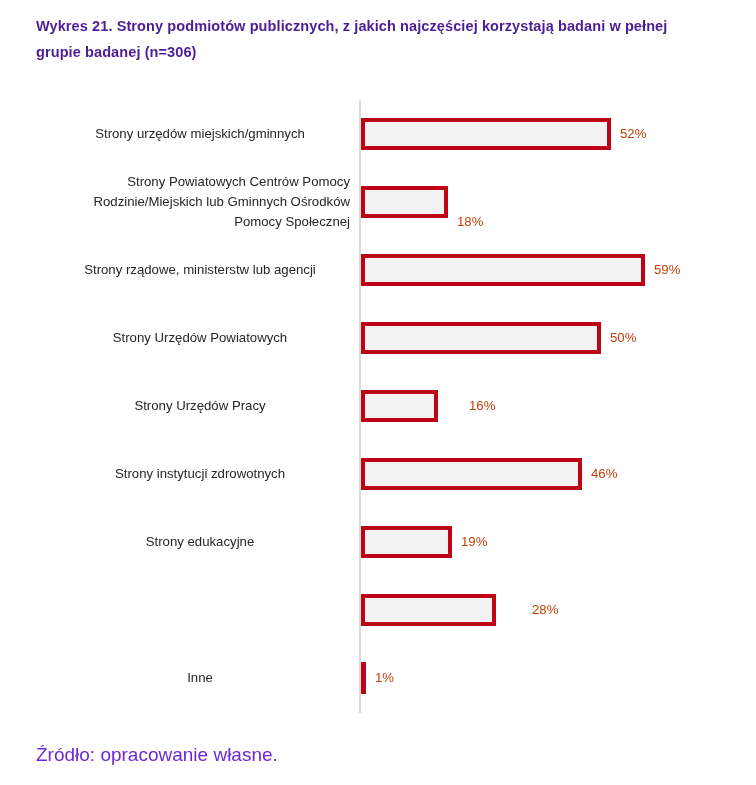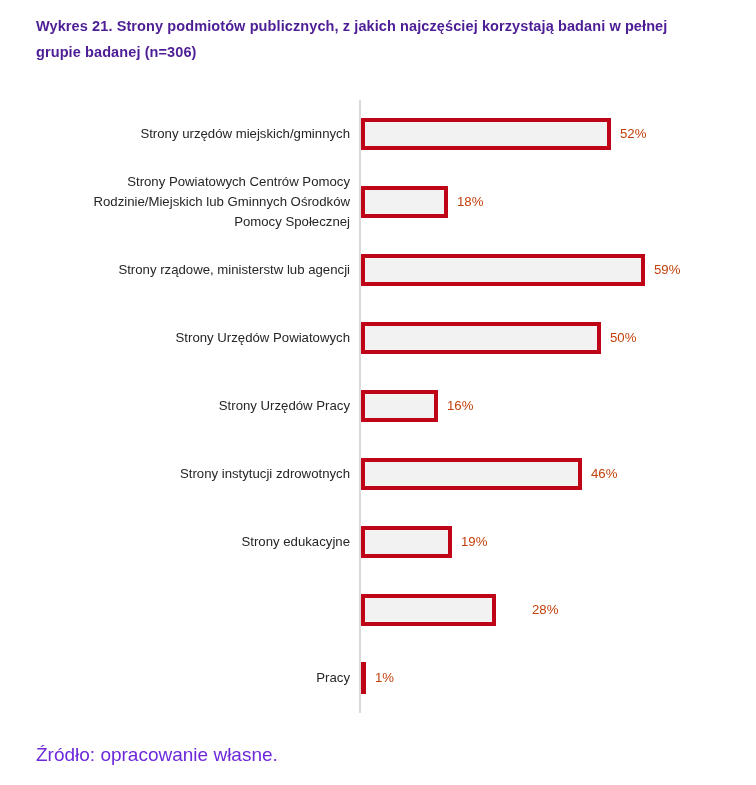--- a/index.html
+++ b/index.html
@@ -50,21 +50,21 @@
     position: absolute;
     left: 0;
     width: 756px;
     height: 68px;
   }
 
   .bar-label {
     position: absolute;
     right: 406px;      
     width: 300px;
-    text-align: right;
+    text-align: center;
     font-size: 13.2px;
     line-height: 20px;
     color: #262626;
     top: 50%;
     transform: translateY(-50%);
     white-space: pre-line;
   }
   .bar-label.multiline {
     text-align: right;
   }
@@ -122,42 +122,42 @@
         </div>
         <div class="bar-value" style="left: 620px;">52%</div>
       </div>
       <div class="bar-row" style="top: 68px;">
         <div class="bar-label multiline">Strony Powiatowych Centrów Pomocy
 Rodzinie/Miejskich lub Gminnych Ośrodków
 Pomocy Społecznej</div>
         <div class="bar-track" style="width: 87px;">
           <div class="bar" title="18%" style="width: 87px;"></div>
         </div>
-        <div class="bar-value" style="left: 457px;">18%</div>
+        <div class="bar-value" style="left: 457px; margin-top: 20px;">18%</div>
       </div>
       <div class="bar-row" style="top: 136px;">
         <div class="bar-label">Strony rządowe, ministerstw lub agencji</div>
         <div class="bar-track" style="width: 284px;">
           <div class="bar" title="59%" style="width: 284px;"></div>
         </div>
         <div class="bar-value" style="left: 654px;">59%</div>
       </div>
       <div class="bar-row" style="top: 204px;">
         <div class="bar-label">Strony Urzędów Powiatowych</div>
         <div class="bar-track" style="width: 240px;">
           <div class="bar" title="50%" style="width: 240px;"></div>
         </div>
         <div class="bar-value" style="left: 610px;">50%</div>
       </div>
       <div class="bar-row" style="top: 272px;">
         <div class="bar-label">Strony Urzędów Pracy</div>
         <div class="bar-track" style="width: 77px;">
           <div class="bar" title="16%" style="width: 77px;"></div>
         </div>
-        <div class="bar-value" style="left: 447px;">16%</div>
+        <div class="bar-value" style="left: 469px;">16%</div>
       </div>
       <div class="bar-row" style="top: 340px;">
         <div class="bar-label">Strony instytucji zdrowotnych</div>
         <div class="bar-track" style="width: 221px;">
           <div class="bar" title="46%" style="width: 221px;"></div>
         </div>
         <div class="bar-value" style="left: 591px;">46%</div>
       </div>
       <div class="bar-row" style="top: 408px;">
         <div class="bar-label">Strony edukacyjne</div>
@@ -166,21 +166,21 @@
         </div>
         <div class="bar-value" style="left: 461px;">19%</div>
       </div>
       <div class="bar-row" style="top: 476px;">
         <div class="bar-track" style="width: 135px;">
           <div class="bar" title="28%" style="width: 135px;"></div>
         </div>
         <div class="bar-value" style="left: 505px; margin-left: 27px;">28%</div>
       </div>
       <div class="bar-row" style="top: 544px;">
-        <div class="bar-label">Pracy</div>
+        <div class="bar-label">Inne</div>
         <div class="bar-track" style="width: 5px;">
           <div class="bar sliver" title="1%" style="width: 5px;"></div>
         </div>
         <div class="bar-value" style="left: 375px;">1%</div>
       </div>
     </div>
 </div>
 
 <div id="source-note">Źródło: opracowanie własne.</div>
 

